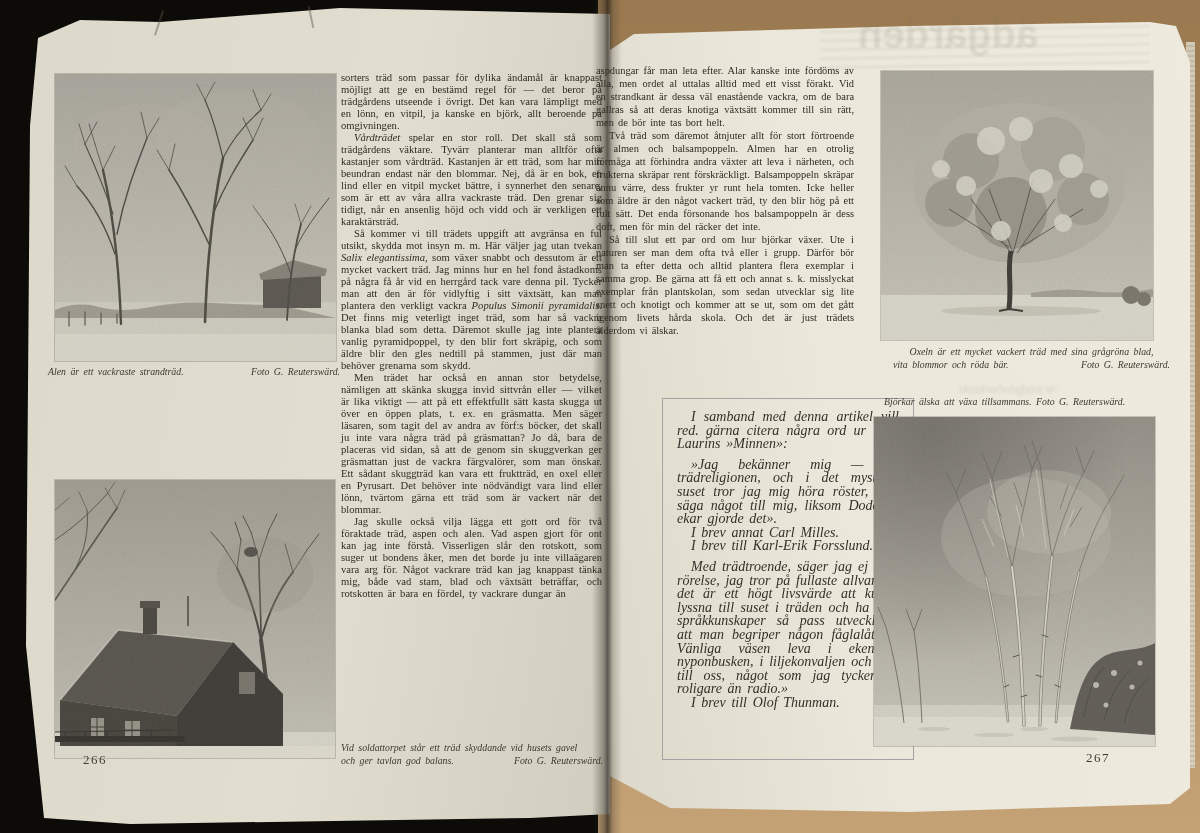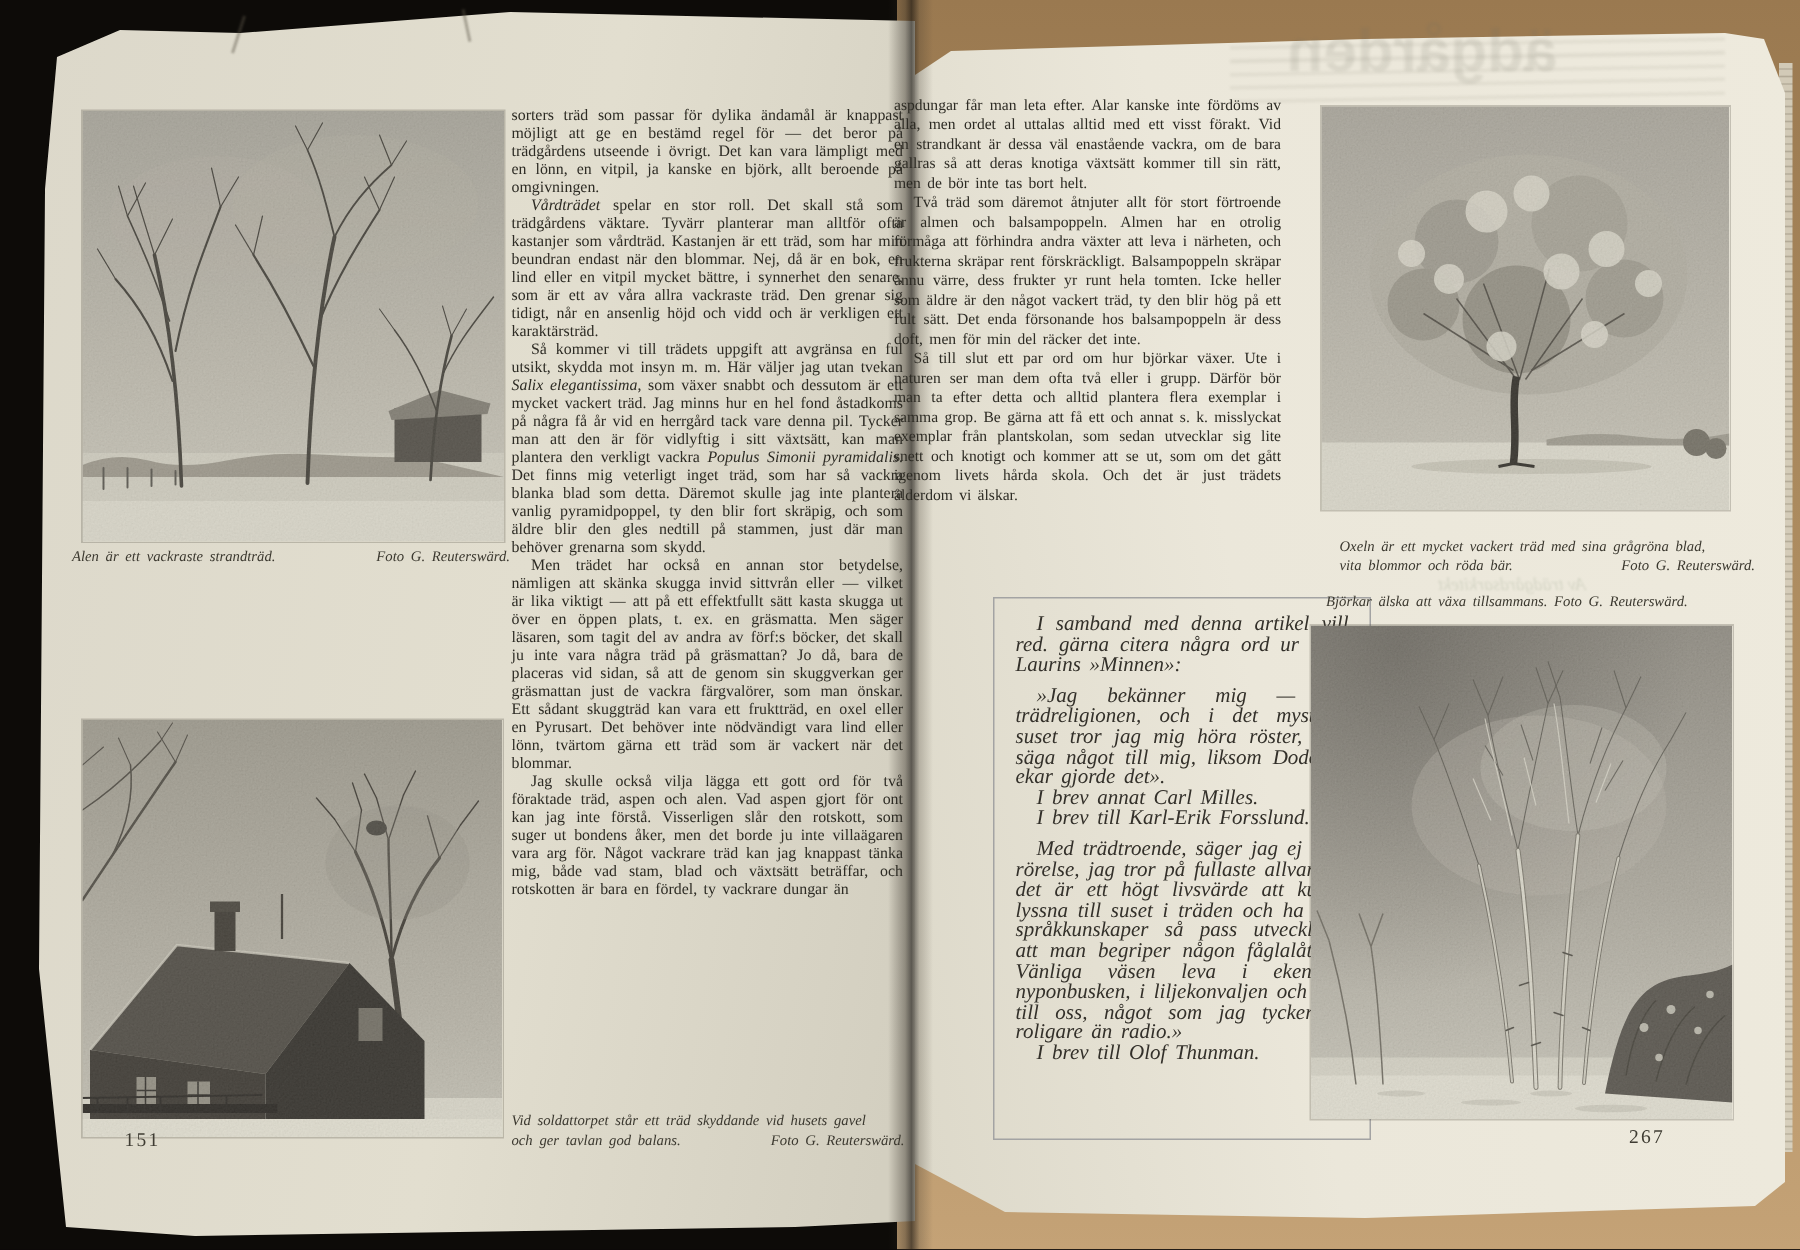--- a/index.html
+++ b/index.html
@@ -234,21 +234,21 @@
     </div>
 
   <div class="caption" style="left:341px;top:742px;width:262px;">
     <div>Vid soldattorpet står ett träd skyddande vid husets gavel</div>
     <div class="cap-row">
       <span>och ger tavlan god balans.</span>
       <span>Foto G. Reuterswärd.</span>
     </div>
   </div>
 
-  <div class="pagenum" style="left:83px;top:752px;">151</div>
+  <div class="pagenum" style="left:83px;top:752px;">266</div>
 
   <div class="col col-right">
       <p class="fp"><span>aspdungar får man leta efter. Alar kanske inte fördöms av alla, men ordet al uttalas alltid med ett visst förakt. Vid en strandkant är dessa väl enastående vackra, om de bara gallras så att deras knotiga växtsätt kommer till sin rätt, men de bör inte tas bort helt.</span></p>
       <p><span>Två träd som däremot åtnjuter allt för stort förtroende är almen och balsampoppeln. Almen har en otrolig förmåga att förhindra andra växter att leva i närheten, och frukterna skräpar rent förskräckligt. Balsampoppeln skräpar ännu värre, dess frukter yr runt hela tomten. Icke heller som äldre är den något vackert träd, ty den blir hög på ett fult sätt. Det enda försonande hos balsampoppeln är dess doft, men för min del räcker det inte.</span></p>
       <p><span>Så till slut ett par ord om hur björkar växer. Ute i naturen ser man dem ofta två eller i grupp. Därför bör man ta efter detta och alltid plantera flera exemplar i samma grop. Be gärna att få ett och annat s. k. misslyckat exemplar från plantskolan, som sedan utvecklar sig lite snett och knotigt och kommer att se ut, som om det gått igenom livets hårda skola. Och det är just trädets ålderdom vi älskar.</span></p>
     </div>
 
   <div class="quotebox">
       <p class="q0"><span>I samband med denna artikel vill red. gärna citera några ord ur Carl Laurins »Minnen»:</span></p>
       <p class="qg"><span>»Jag bekänner mig — till trädreligionen, och i det mystiska suset tror jag mig höra röster, som säga något till mig, liksom Dodonas ekar gjorde det».</span></p>
@@ -301,21 +301,21 @@
           <circle cx="60" cy="98" r="9"></circle>
           <circle cx="218" cy="118" r="9"></circle>
       </g>
       <path d="M128,238 C131,214 126,198 130,180" stroke="#2c2922" stroke-width="5" fill="none"></path>
       <path d="M128,238 L118,240 M128,238 L142,240" stroke="#2c2922" stroke-width="2" fill="none"></path>
       <circle cx="250" cy="224" r="9" fill="#6f6b5f"></circle>
         <circle cx="263" cy="228" r="7" fill="#6f6b5f"></circle>
       <rect width="272" height="269" filter="url(#g3)"></rect>
     </svg>
   </div>
-  <div class="caption" style="left:893px;top:359px;width:277px;">
+  <div class="caption" style="left:893px;top:346px;width:277px;text-align:center;">
     <div>Oxeln är ett mycket vackert träd med sina grågröna blad,</div>
     <div class="cap-row">
       <span>vita blommor och röda bär.</span>
       <span>Foto G. Reuterswärd.</span>
     </div>
   </div>
 
   <div class="caption" style="left:884px;top:396px;width:280px;text-align:left;">
     <span>Björkar älska att växa tillsammans.</span>
     <span> </span>

